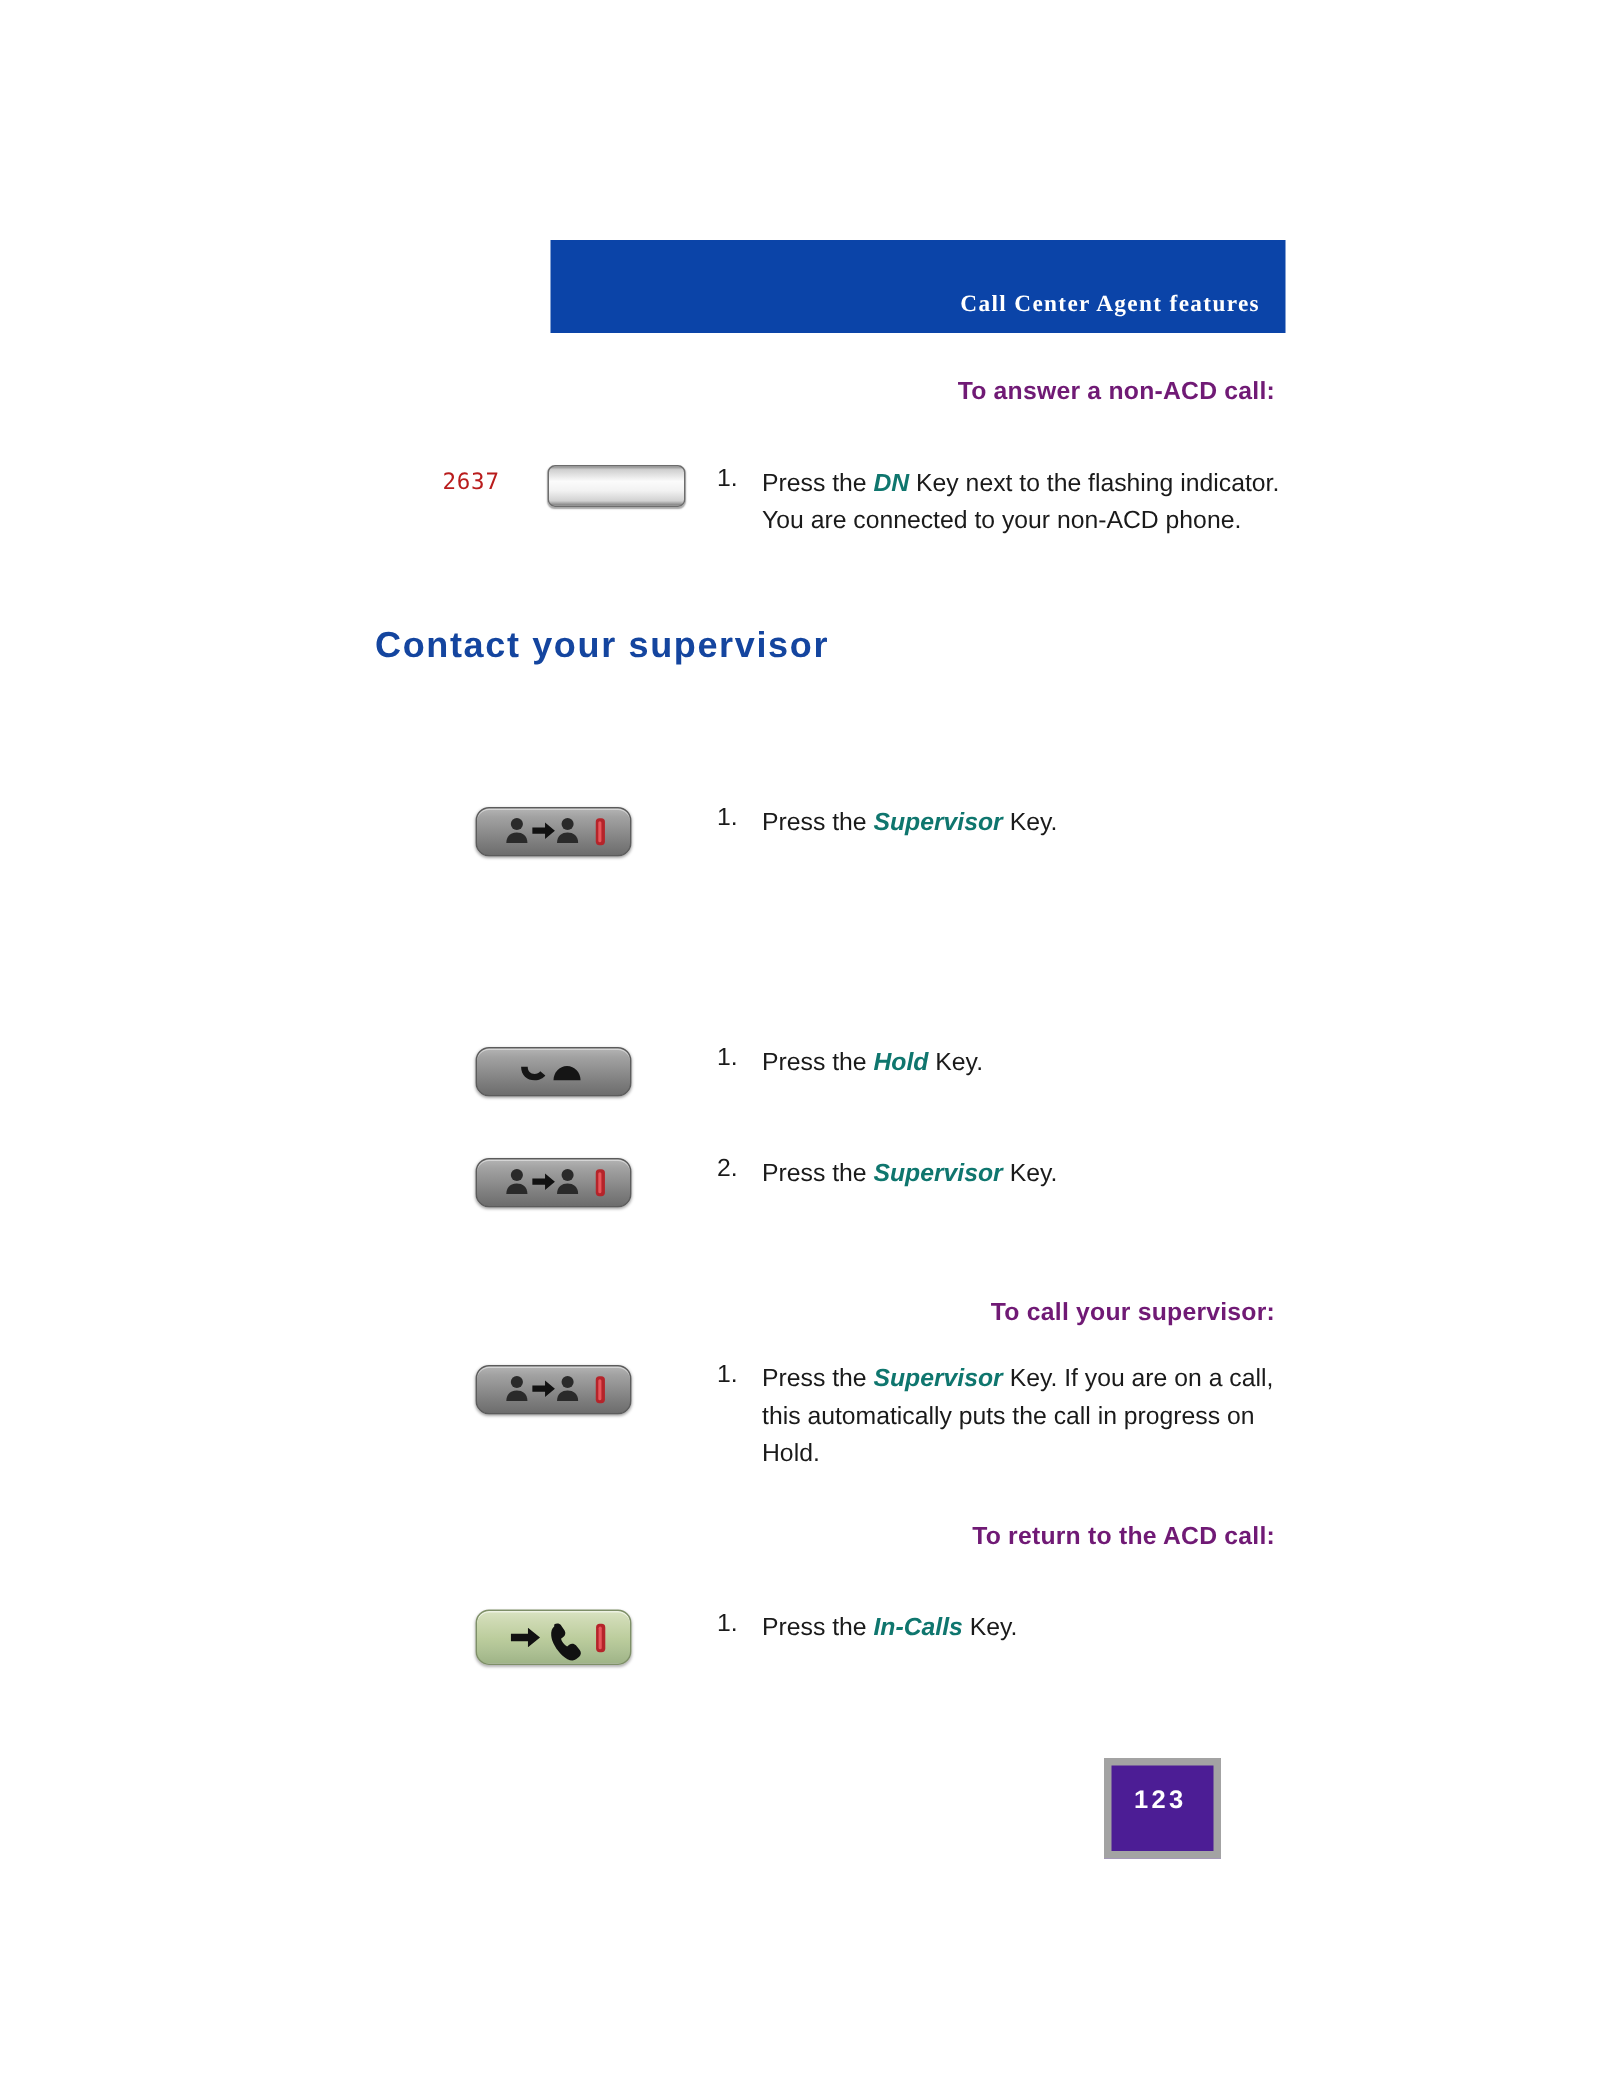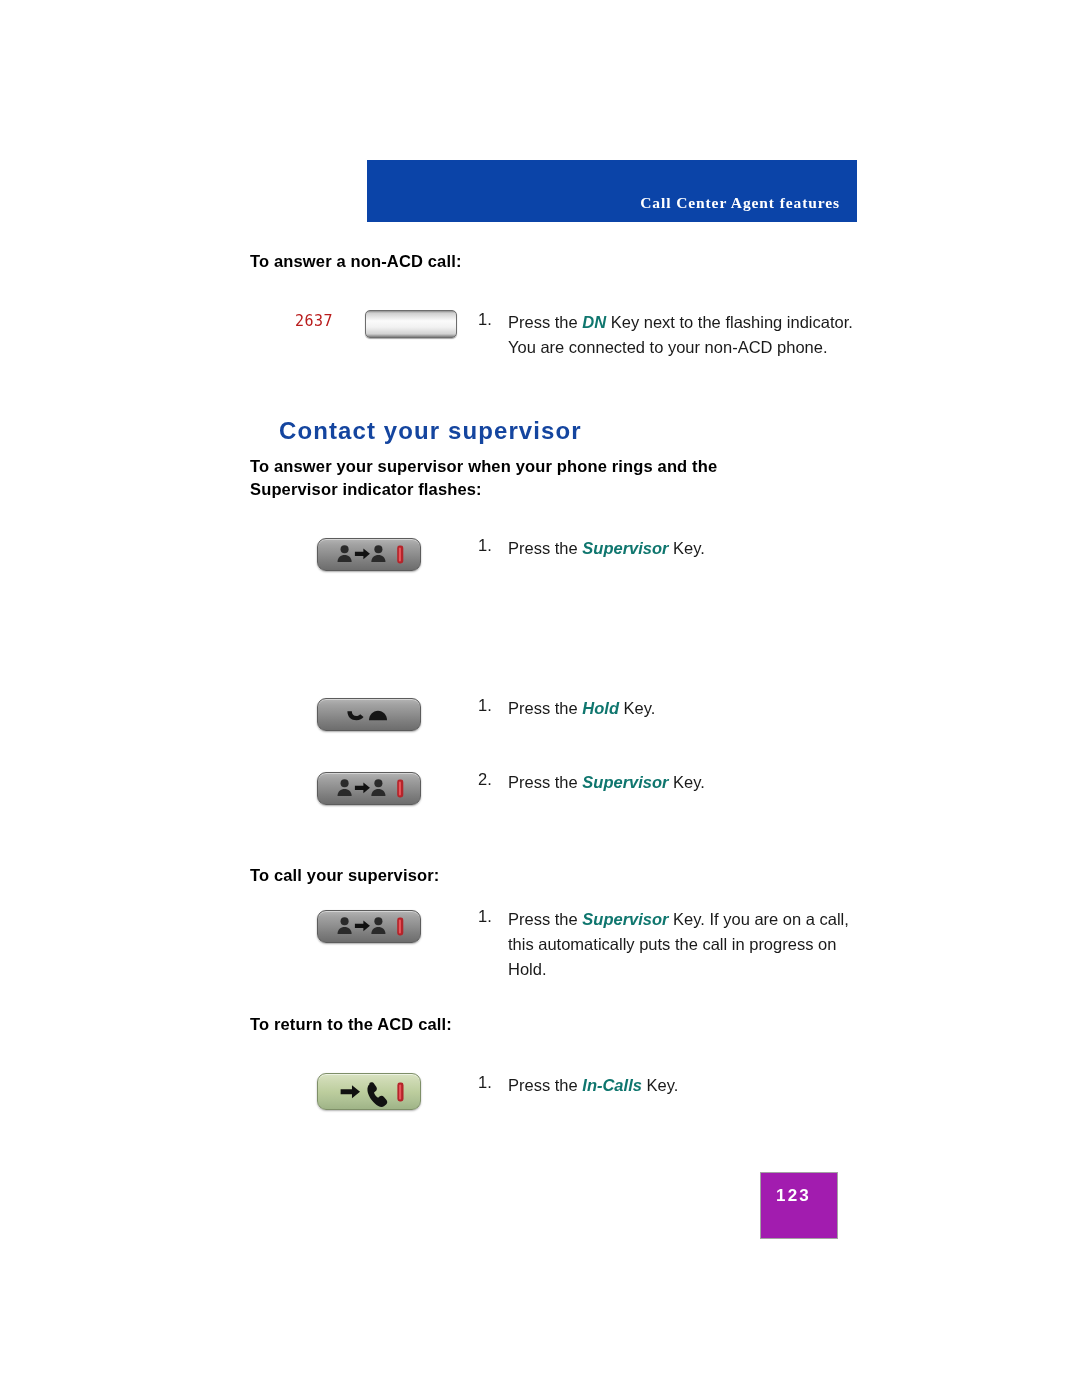--- a/index.html
+++ b/index.html
@@ -43,35 +43,35 @@
     letter-spacing: 0.9px;
     white-space: nowrap;
   }
 
   
   .sub-head {
     position: absolute;
     left: 250px;
     font-size: 16.5px;
     font-weight: bold;
-    color: #000000;
+    color: #701a75;
     letter-spacing: 0.15px;
     line-height: 23px;
     width: 600px;
+    text-align: right;
   }
 
   .section-title {
     position: absolute;
     left: 250px;
     font-size: 24px;
     font-weight: bold;
     color: #14459F;
     letter-spacing: 1.1px;
     white-space: nowrap;
-    margin-left: 29px;
   }
 
   
   .step {
     position: absolute;
     left: 250px;
     width: 610px;
   }
   .step-num {
     position: absolute;
@@ -153,26 +153,26 @@
   .key-art {
     position: absolute;
     inset: 0;
     width: 100%;
     height: 100%;
   }
 
   
   .page-num-box {
     position: absolute;
-    left: 760px;
+    left: 736px;
     top: 1172px;
     width: 78px;
     height: 67px;
-    background: #a21caf;
-    border: 1px solid #a3a3a3;
+    background: #4c1d95;
+    border: 5px solid #a3a3a3;
     box-sizing: border-box;
   }
   .page-num-box .page-num {
     position: absolute;
     left: 15px;
     top: 13px;
     color: #ffffff;
     font-size: 17px;
     font-weight: bold;
     letter-spacing: 2.2px;
@@ -195,21 +195,20 @@
     <svg class="key-art" viewBox="0 0 92 28"></svg>
   </div>
 
   <div class="step" style="top:310px;">
     <span class="step-num">1.</span>
     <span class="step-text"><span>Press the </span><span class="kw">DN</span><span> Key next to the flashing indicator. You are connected to your non-ACD phone.</span></span>
   </div>
 
   <div class="section-title" style="top:417px;">Contact your supervisor</div>
 
-  <div class="sub-head" style="top:455px; width:520px;">To answer your supervisor when your phone rings and the Supervisor indicator flashes:</div>
 
   <div class="key key-grey" style="left:317px; top:538px;">
     <svg class="key-art" viewBox="0 0 104 33">
 
       <circle cx="26" cy="11" r="4.3" fill="#2a2a2a"></circle>
       <path d="M18.5 24.5 C18.5 19.3 22 17 26 17 C30 17 33.5 19.3 33.5 24.5 Z" fill="#2a2a2a"></path>
 
       <path d="M37 13.5 h9 v-3.5 l7 5.8 -7 5.8 v-3.6 h-9 Z" fill="#111111"></path>
 
       <circle cx="62" cy="11" r="4.3" fill="#2a2a2a"></circle>

